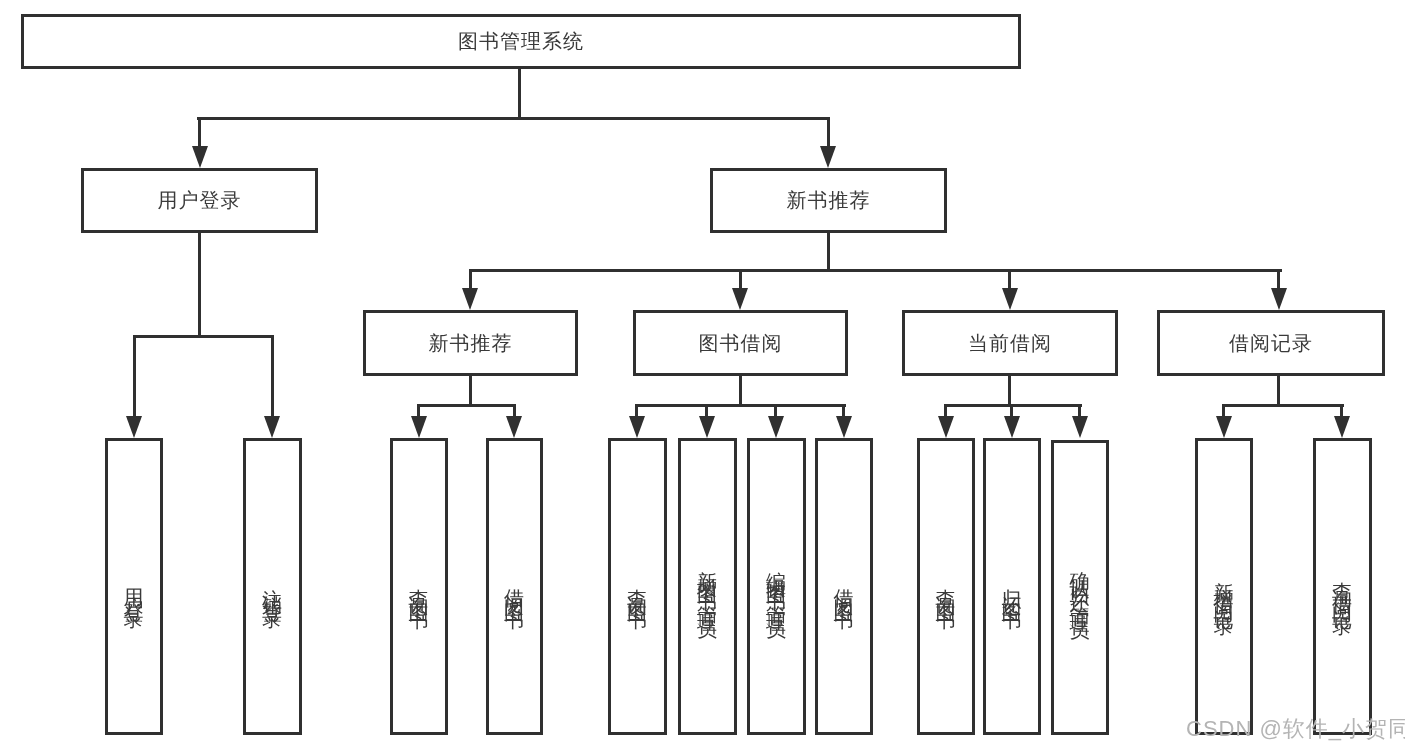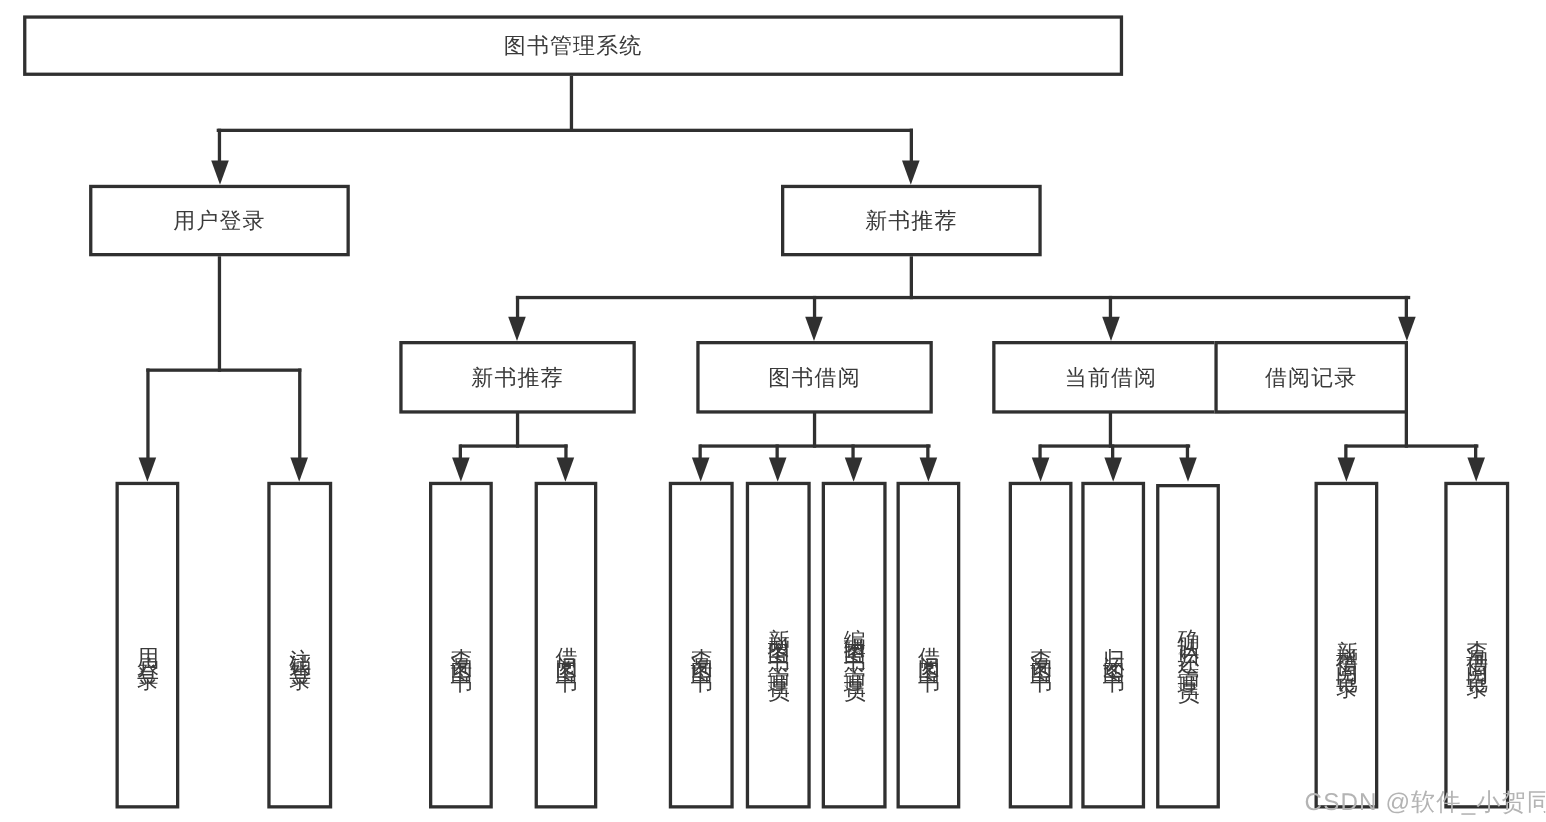--- a/index.html
+++ b/index.html
@@ -98,21 +98,21 @@
 
   <div class="box" style="left:363px;top:310px;width:215px;height:66px;">
     <span>新书推荐</span>
   </div>
   <div class="box" style="left:633px;top:310px;width:215px;height:66px;">
     <span>图书借阅</span>
   </div>
   <div class="box" style="left:902px;top:310px;width:216px;height:66px;">
     <span>当前借阅</span>
   </div>
-  <div class="box" style="left:1104px;top:310px;width:176px;height:66px;">
+  <div class="box" style="left:1157px;top:310px;width:228px;height:66px;">
     <span>借阅记录</span>
   </div>
 
   <div class="v" style="left:469px;top:374px;height:33px;"></div>
   <div class="h" style="left:418px;top:404px;width:98px;"></div>
   <div class="v" style="left:417px;top:404px;height:14px;"></div>
   <div class="a" style="left:411px;top:416px;"></div>
   <div class="v" style="left:513px;top:404px;height:14px;"></div>
   <div class="a" style="left:506px;top:416px;"></div>
 

